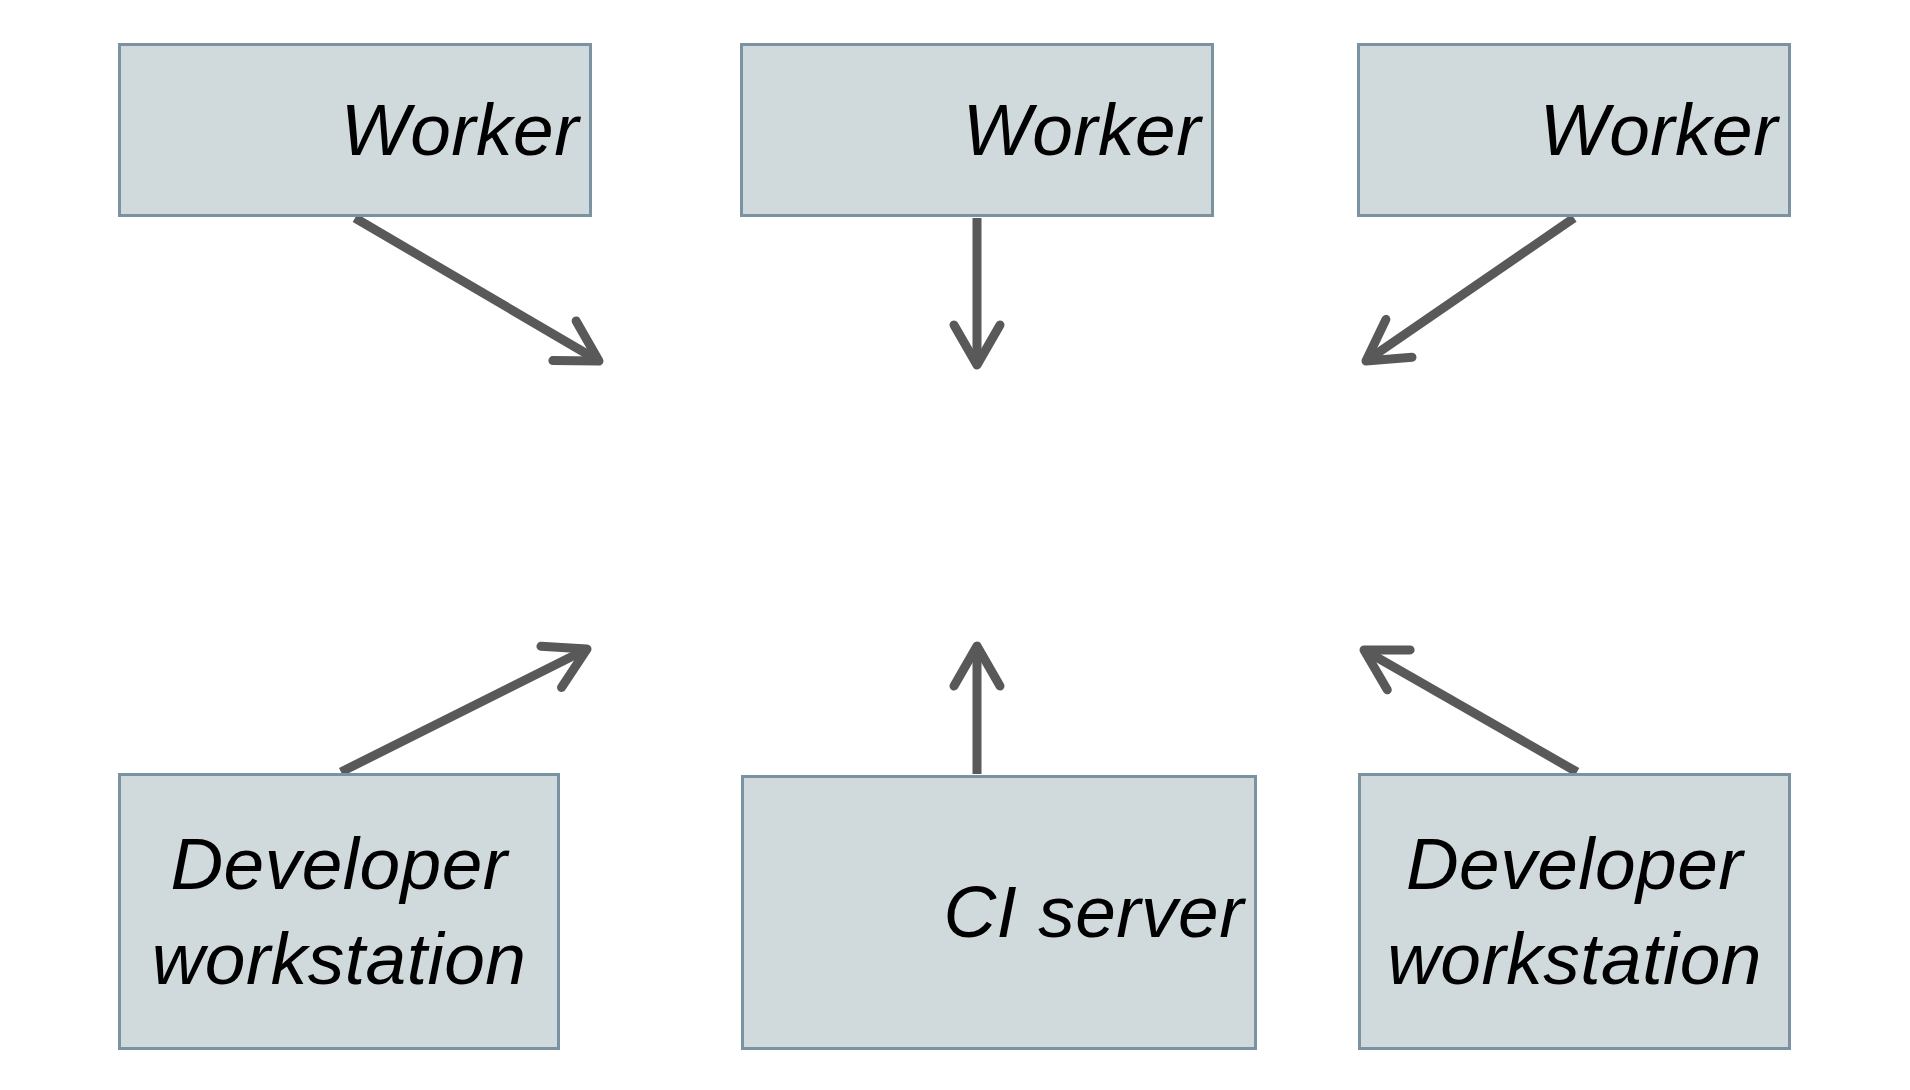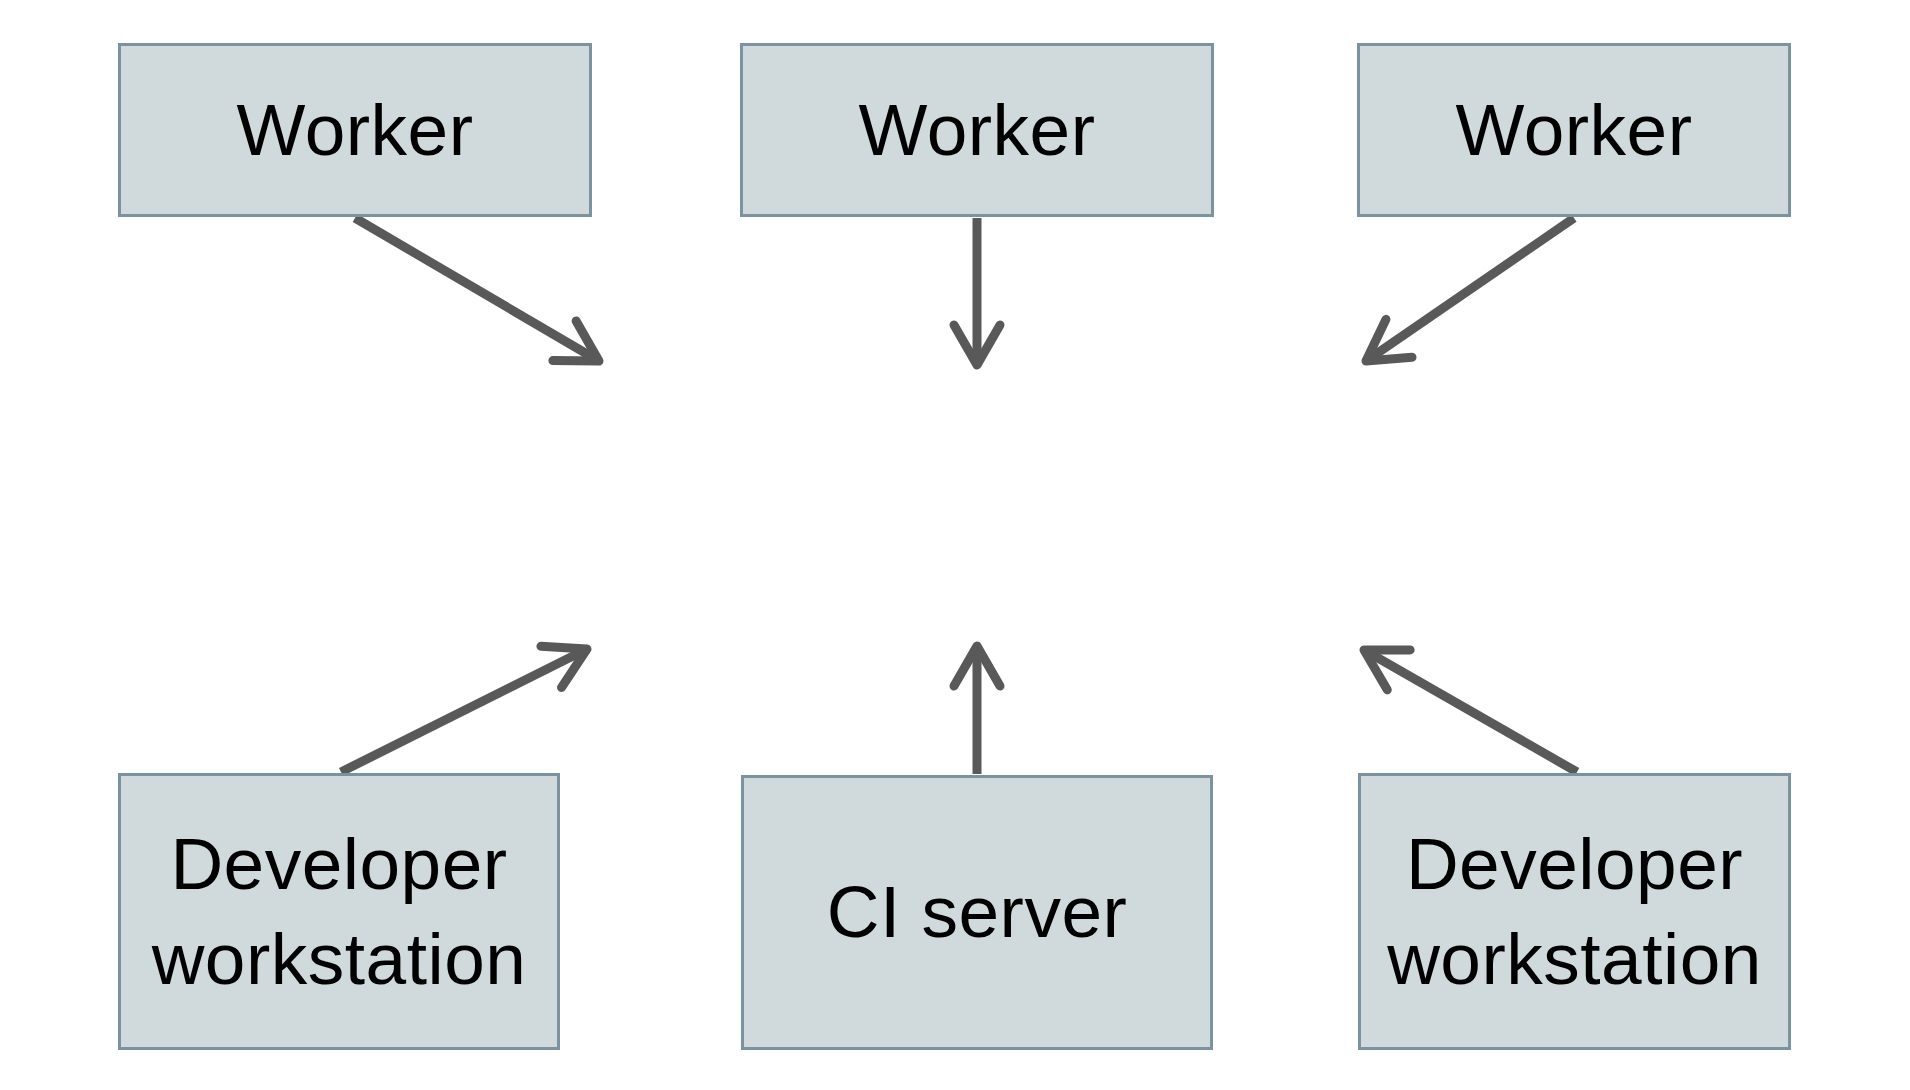--- a/index.html
+++ b/index.html
@@ -23,22 +23,23 @@
     pointer-events: none;
   }
   #nodes-layer { position: absolute; left: 0; top: 0; width: 100%; height: 100%; }
   .node {
     position: absolute;
     box-sizing: border-box;
     background: var(--node-fill, #d0d9db);
     border: 3px solid var(--node-border, #7b93a1);
     display: flex;
     align-items: center;
-    justify-content: center;
+    justify-content: flex-end;
     text-align: center;
+    font-style: italic;
   }
   .node-label {
     color: var(--text-color, #000000);
     font-size: 73px;
     line-height: 1.3;
     letter-spacing: 0.5px;
     padding: 0 10px;
   }
 </style>
 </head>
@@ -66,20 +67,20 @@
       </div>
       <div class="node" style="left: 740px; top: 43px; width: 474px; height: 174px;">
         <span class="node-label">Worker</span>
       </div>
       <div class="node" style="left: 1357px; top: 43px; width: 434px; height: 174px;">
         <span class="node-label">Worker</span>
       </div>
       <div class="node" style="left: 118px; top: 773px; width: 442px; height: 277px;">
         <span class="node-label">Developer workstation</span>
       </div>
-      <div class="node" style="left: 741px; top: 775px; width: 472px; height: 275px;">
+      <div class="node" style="left: 741px; top: 775px; width: 516px; height: 275px;">
         <span class="node-label">CI server</span>
       </div>
       <div class="node" style="left: 1358px; top: 773px; width: 433px; height: 277px;">
         <span class="node-label">Developer workstation</span>
       </div>
     </div>
 </div>
 
 </body></html>

